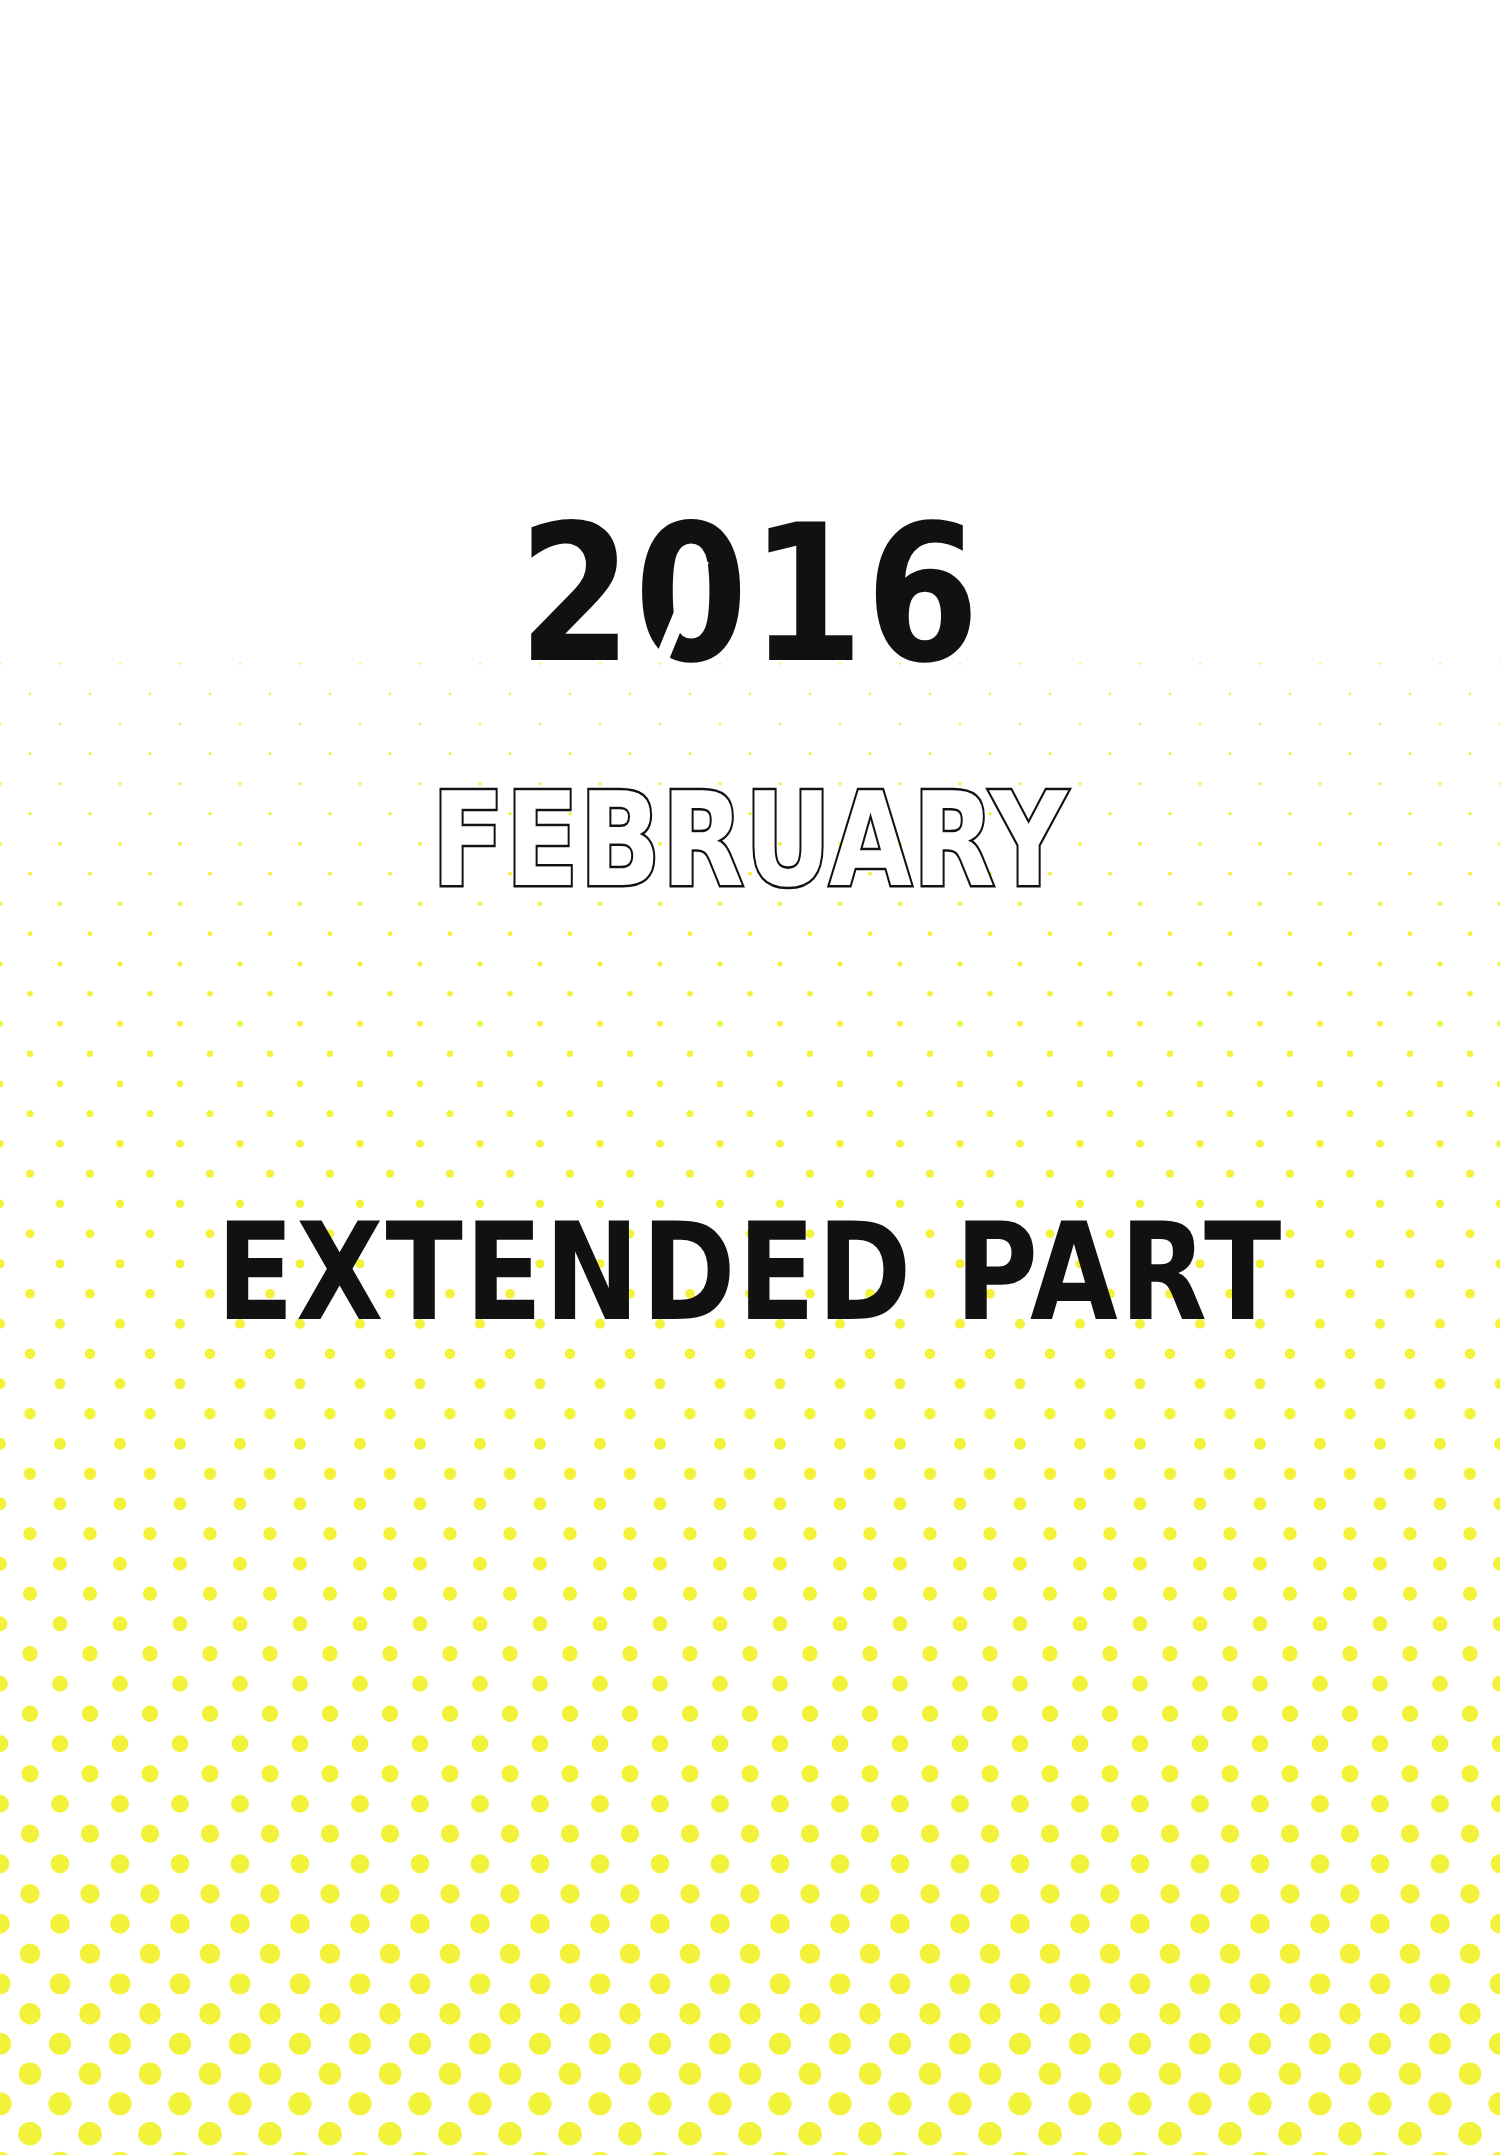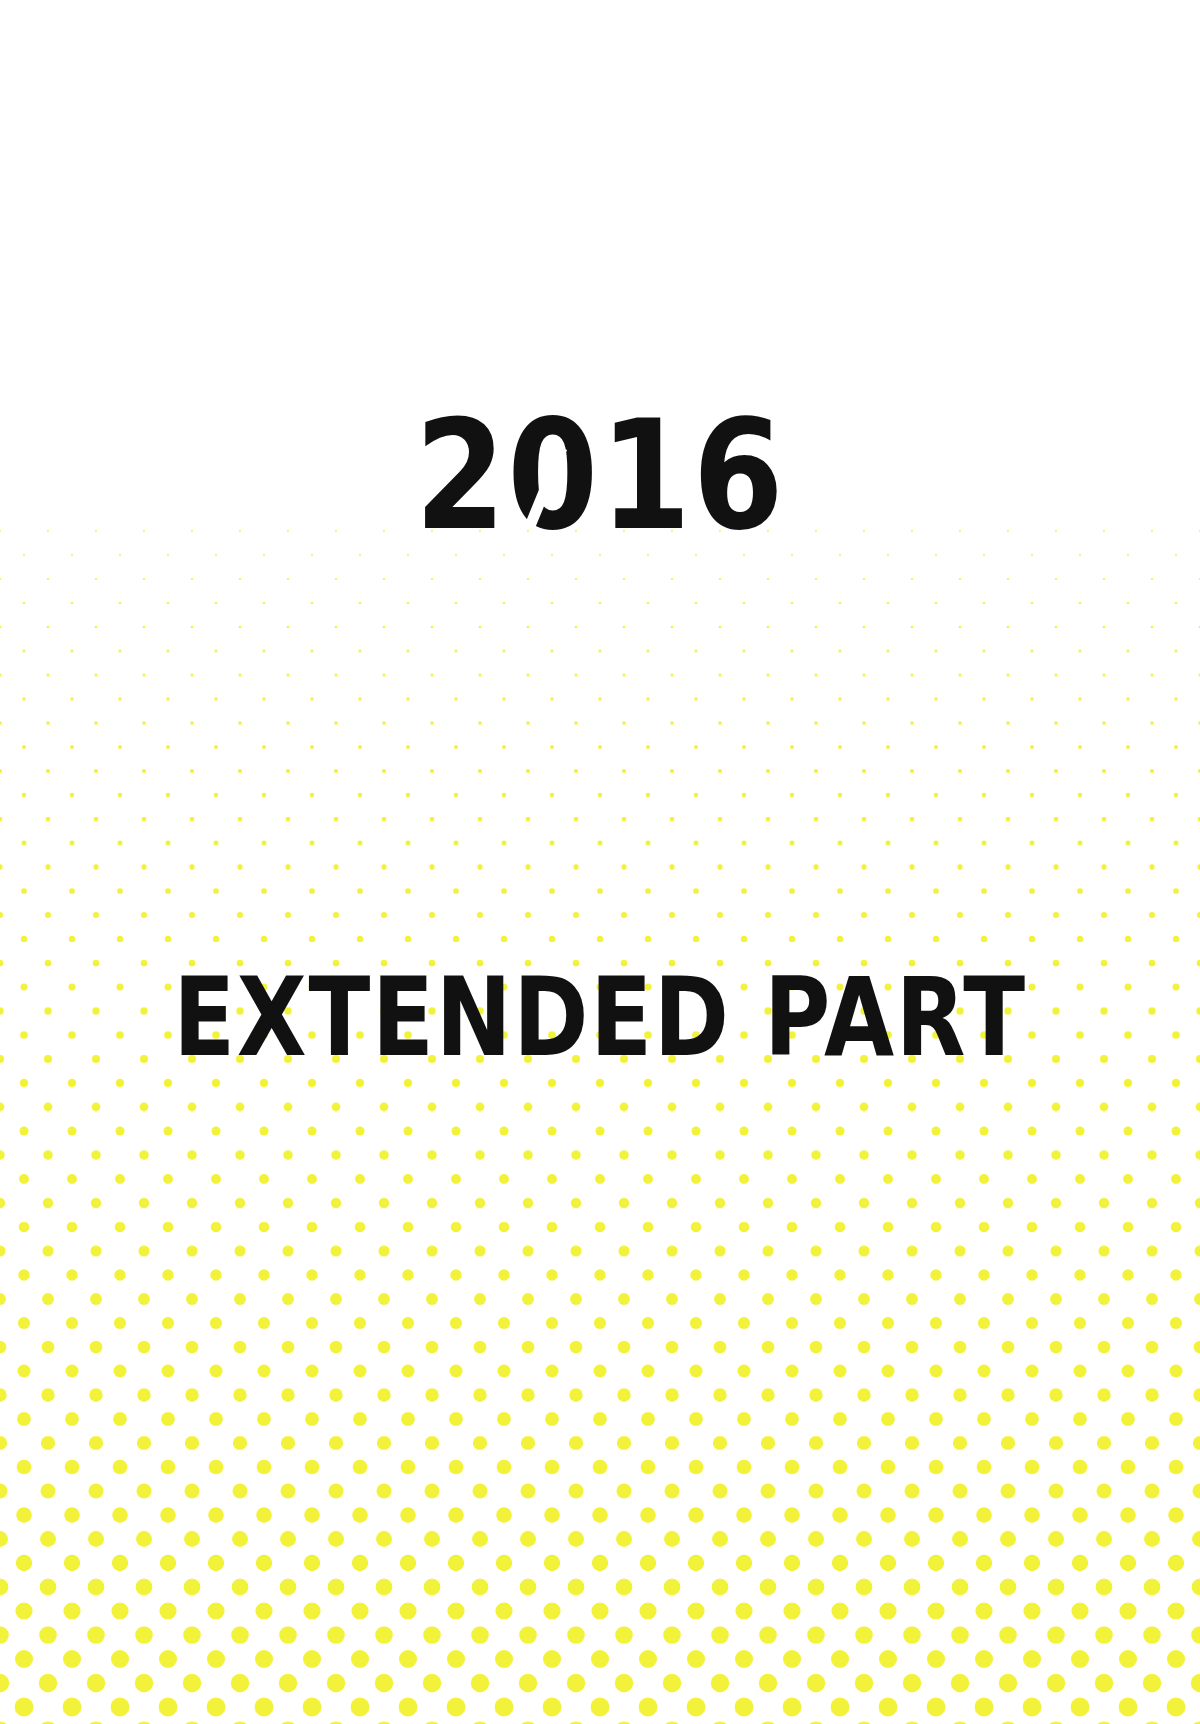--- a/index.html
+++ b/index.html
@@ -1487,20 +1487,25 @@
   <div id="textlayer">
 
     <div class="line" id="year-line">
       <svg class="svgtext" viewBox="0 0 1200 150" width="1200" height="150" xmlns="http://www.w3.org/2000/svg">
         <text id="year-text" x="600" y="120" text-anchor="middle" font-family="'DejaVu Sans', sans-serif" font-weight="bold" font-size="152" letter-spacing="2" transform="translate(600,0) scale(0.86,1) translate(-600,0)" fill="#111111">2016</text>
 
         <line x1="530" y1="118" x2="562" y2="40" stroke="#ffffff" stroke-width="11" stroke-linecap="butt"></line>
       </svg>
     </div>
 
+    <div class="line" id="month-line">
+      <svg class="svgtext" viewBox="0 0 1200 130" width="1200" height="130" xmlns="http://www.w3.org/2000/svg">
+        <text id="month-text" x="600" y="96" text-anchor="middle" font-family="'DejaVu Sans', sans-serif" font-weight="bold" font-size="104" letter-spacing="1" transform="translate(600,0) scale(0.82,1) translate(-600,0)" fill="#ffffff" stroke="#111111" stroke-width="4" paint-order="stroke fill" style="paint-order:stroke;">FEBRUARY</text>
+      </svg>
+    </div>
 
     <div class="line" id="studio-line">
       <svg class="svgtext" viewBox="0 0 1200 140" width="1200" height="140" xmlns="http://www.w3.org/2000/svg">
         <text id="studio-text" x="600" y="108" text-anchor="middle" font-family="'DejaVu Sans', sans-serif" font-weight="bold" font-size="108" letter-spacing="2" transform="translate(600,0) scale(0.84,1) translate(-600,0)" fill="#111111">EXTENDED PART</text>
       </svg>
     </div>
 
 
   </div>
 </div>

